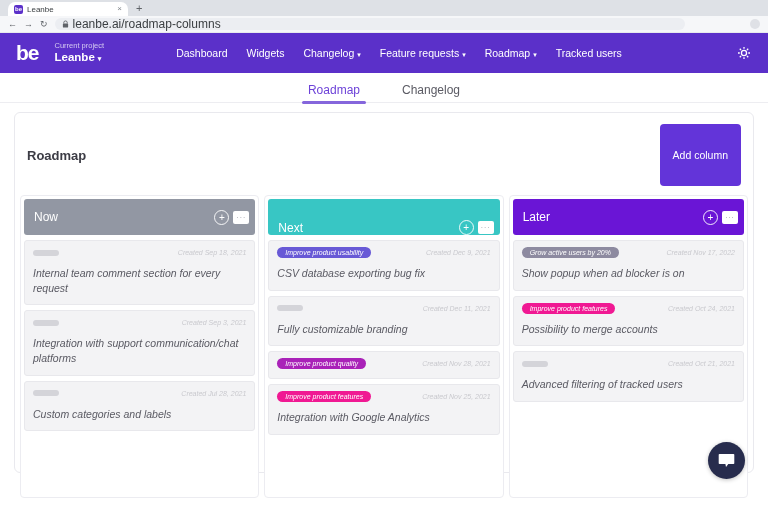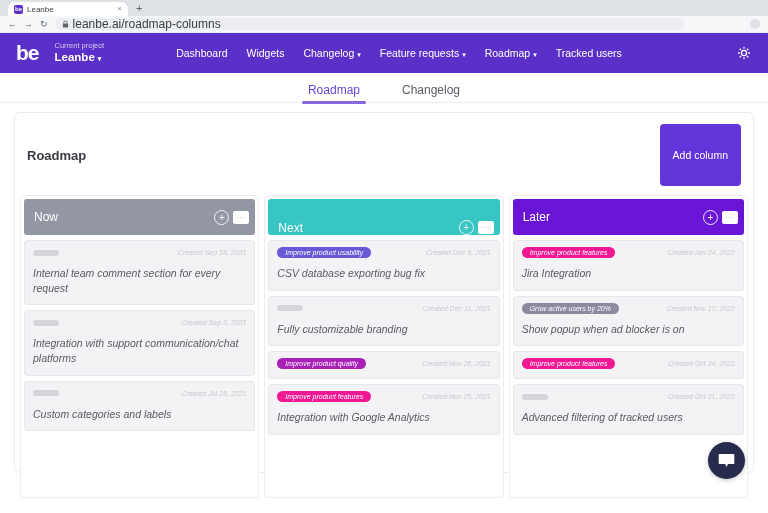--- a/index.html
+++ b/index.html
@@ -215,41 +215,35 @@
 
   <div class="lane">
     <div class="lane-header" style="background: rgb(106, 21, 214); gap: 24px;">
       <span class="lane-title">Later</span>
       <span class="lane-icons">
         <span class="plus-circle">+</span>
         <span class="ellipsis-chip">...</span>
       </span>
     </div>
     <div class="cards">
-  <div class="card">
-    <div class="card-top">
-      <span class="tag" style="background: rgb(240, 25, 147);">Improve product features</span>
-      <span class="card-date">Created Jan 24, 2022</span>
-    </div>
-    <div class="card-title">Jira Integration</div>
-  </div>
 
   <div class="card">
     <div class="card-top">
       <span class="tag" style="background: rgb(141, 138, 160);">Grow active users by 20%</span>
       <span class="card-date">Created Nov 17, 2022</span>
     </div>
     <div class="card-title">Show popup when ad blocker is on</div>
   </div>
 
   <div class="card">
     <div class="card-top">
       <span class="tag" style="background: rgb(240, 25, 147);">Improve product features</span>
       <span class="card-date">Created Oct 24, 2021</span>
     </div>
+    <div class="card-title">Possibility to merge accounts</div>
   </div>
 
   <div class="card">
     <div class="card-top">
       <span class="tag-placeholder"></span>
       <span class="card-date">Created Oct 21, 2021</span>
     </div>
     <div class="card-title">Advanced filtering of tracked users</div>
   </div>
 </div>

